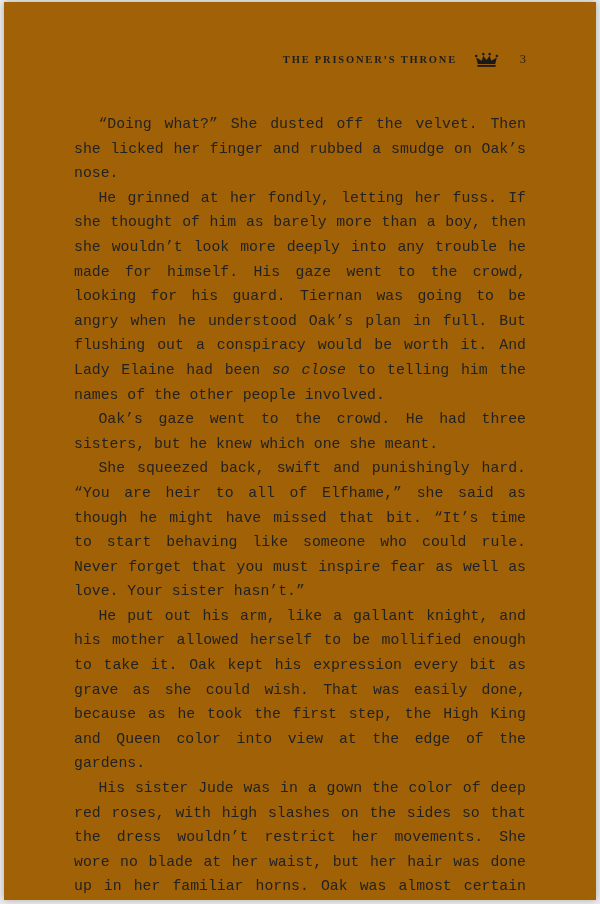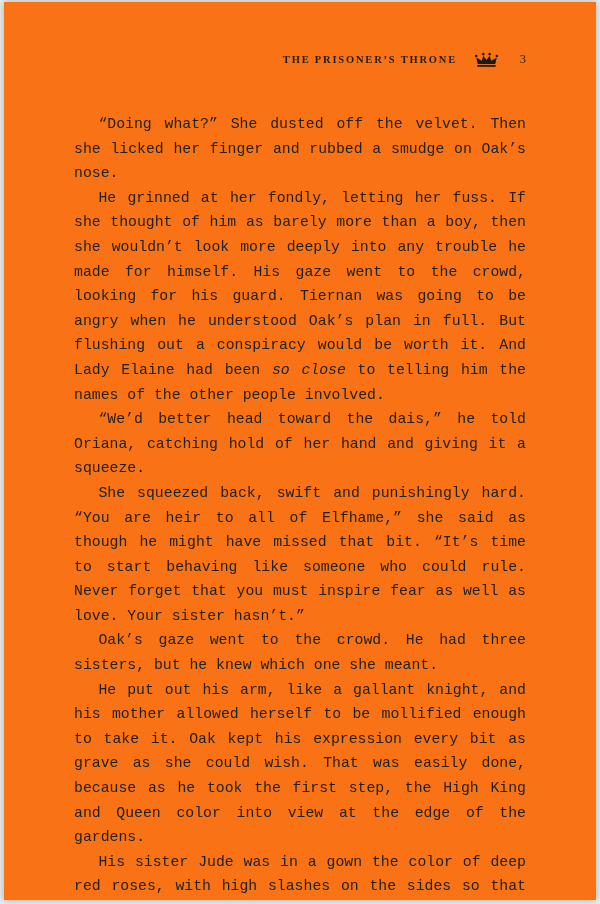--- a/index.html
+++ b/index.html
@@ -13,21 +13,21 @@
     position: relative;
     overflow: hidden;
     font-family: "Liberation Serif", serif;
   }
   .sheet {
     position: absolute;
     left: 4px;
     top: 2px;
     width: 592px;
     height: 898px;
-    background: #f97316;
+    background: #a16207;
     box-shadow: 0 0 7px rgba(0,0,0,0.28);
     box-sizing: border-box;
     padding: 48px 70px 40px 70px;
   }
   .page-header {
     display: flex;
     align-items: center;
     justify-content: flex-end;
     gap: 16px;
     height: 18px;
@@ -85,21 +85,20 @@
           <rect x="5.5" y="16.2" width="23" height="2.4" fill="#1a1a1a"></rect>
         </svg>
       </span>
       <span class="page-number">3</span>
     </div>
 
     <div class="page-body">
 
     <p><span>“Doing what?” She dusted off the velvet. Then she licked her finger and rubbed a smudge on Oak’s nose.</span></p>
         <p><span>He grinned at her fondly, letting her fuss. If she thought of him as barely more than a boy, then she wouldn’t look more deeply into any trouble he made for himself. His gaze went to the crowd, looking for his guard. Tiernan was going to be angry when he understood Oak’s plan in full. But flushing out a conspiracy would be worth it. And Lady Elaine had been </span><em>so close</em><span> to telling him the names of the other people involved.</span></p>
-        <p><span>“We’d better head toward the dais,” he told Oriana, catching hold of her hand and giving it a squeeze.</span></p>
+        <p><span>Oak’s gaze went to the crowd. He had three sisters, but he knew which one she meant.</span></p>
         <p><span>She squeezed back, swift and punishingly hard. “You are heir to all of Elfhame,” she said as though he might have missed that bit. “It’s time to start behaving like someone who could rule. Never forget that you must inspire fear as well as love. Your sister hasn’t.”</span></p>
-        <p><span>Oak’s gaze went to the crowd. He had three sisters, but he knew which one she meant.</span></p>
         <p><span>He put out his arm, like a gallant knight, and his mother allowed herself to be mollified enough to take it. Oak kept his expression every bit as grave as she could wish. That was easily done, because as he took the first step, the High King and Queen color into view at the edge of the gardens.</span></p>
         <p><span>His sister Jude was in a gown the color of deep red roses, with high slashes on the sides so that the dress wouldn’t restrict her movements. She wore no blade at her waist, but her hair was done up in her familiar horns. Oak was almost certain she hid a small knife in one of them. She would have a few more sewn into her garment and strapped beneath her sleeves.</span></p>
       </div>
 
   </div>
 </div>
 
 </body></html>

